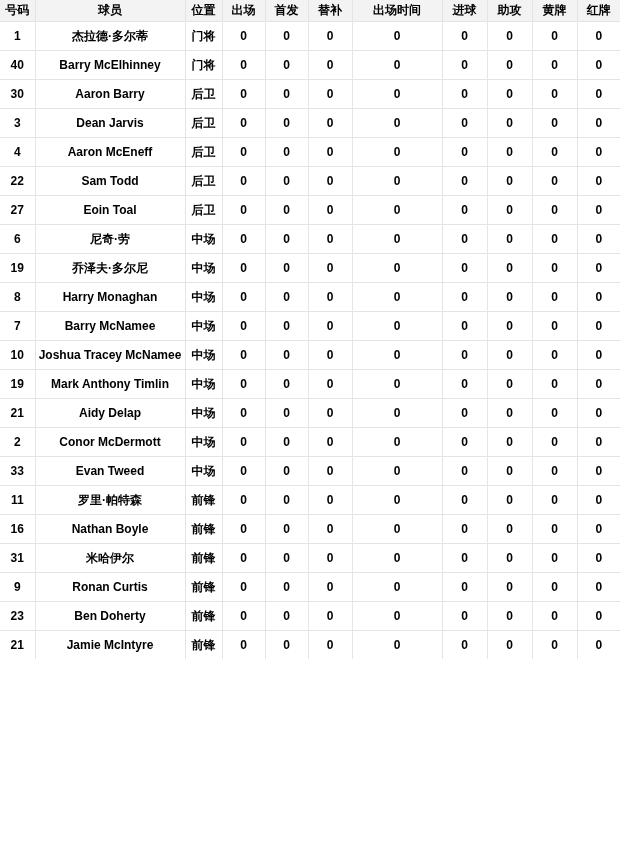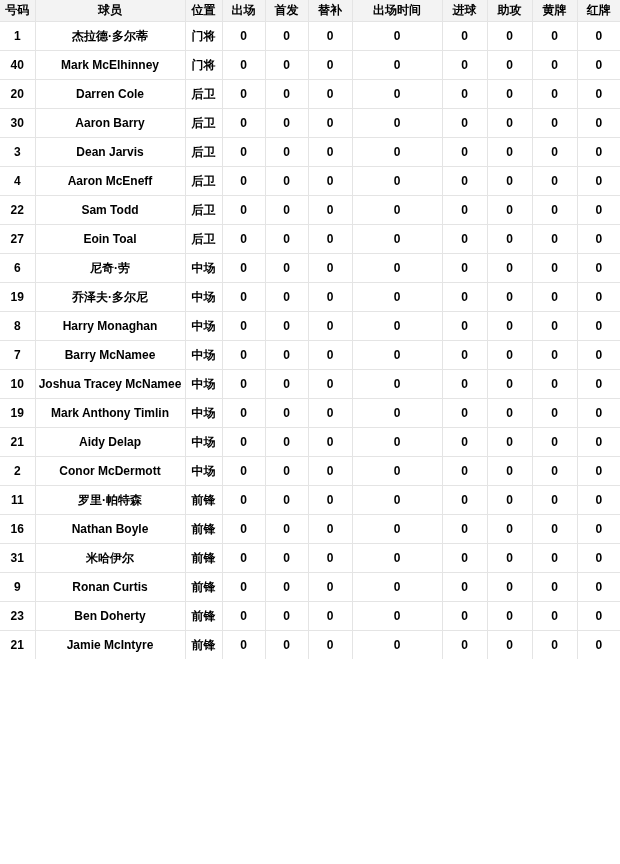--- a/index.html
+++ b/index.html
@@ -81,35 +81,22 @@
         <td data-name="cell-starts">0</td>
         <td data-name="cell-subs">0</td>
         <td data-name="cell-minutes">0</td>
         <td data-name="cell-goals">0</td>
         <td data-name="cell-assists">0</td>
         <td data-name="cell-yellow-cards">0</td>
         <td data-name="cell-red-cards">0</td>
       </tr>
       <tr data-name="table-row">
         <td data-name="cell-number">40</td>
-        <td data-name="cell-player">Mark McElhinney</td>
+        <td data-name="cell-player">Barry McElhinney</td>
         <td data-name="cell-position">门将</td>
-        <td data-name="cell-appearances">0</td>
-        <td data-name="cell-starts">0</td>
-        <td data-name="cell-subs">0</td>
-        <td data-name="cell-minutes">0</td>
-        <td data-name="cell-goals">0</td>
-        <td data-name="cell-assists">0</td>
-        <td data-name="cell-yellow-cards">0</td>
-        <td data-name="cell-red-cards">0</td>
-      </tr>
-      <tr data-name="table-row">
-        <td data-name="cell-number">20</td>
-        <td data-name="cell-player">Darren Cole</td>
-        <td data-name="cell-position">后卫</td>
         <td data-name="cell-appearances">0</td>
         <td data-name="cell-starts">0</td>
         <td data-name="cell-subs">0</td>
         <td data-name="cell-minutes">0</td>
         <td data-name="cell-goals">0</td>
         <td data-name="cell-assists">0</td>
         <td data-name="cell-yellow-cards">0</td>
         <td data-name="cell-red-cards">0</td>
       </tr>
       <tr data-name="table-row">
@@ -264,20 +251,33 @@
         <td data-name="cell-subs">0</td>
         <td data-name="cell-minutes">0</td>
         <td data-name="cell-goals">0</td>
         <td data-name="cell-assists">0</td>
         <td data-name="cell-yellow-cards">0</td>
         <td data-name="cell-red-cards">0</td>
       </tr>
       <tr data-name="table-row">
         <td data-name="cell-number">2</td>
         <td data-name="cell-player">Conor McDermott</td>
+        <td data-name="cell-position">中场</td>
+        <td data-name="cell-appearances">0</td>
+        <td data-name="cell-starts">0</td>
+        <td data-name="cell-subs">0</td>
+        <td data-name="cell-minutes">0</td>
+        <td data-name="cell-goals">0</td>
+        <td data-name="cell-assists">0</td>
+        <td data-name="cell-yellow-cards">0</td>
+        <td data-name="cell-red-cards">0</td>
+      </tr>
+      <tr data-name="table-row">
+        <td data-name="cell-number">33</td>
+        <td data-name="cell-player">Evan Tweed</td>
         <td data-name="cell-position">中场</td>
         <td data-name="cell-appearances">0</td>
         <td data-name="cell-starts">0</td>
         <td data-name="cell-subs">0</td>
         <td data-name="cell-minutes">0</td>
         <td data-name="cell-goals">0</td>
         <td data-name="cell-assists">0</td>
         <td data-name="cell-yellow-cards">0</td>
         <td data-name="cell-red-cards">0</td>
       </tr>

